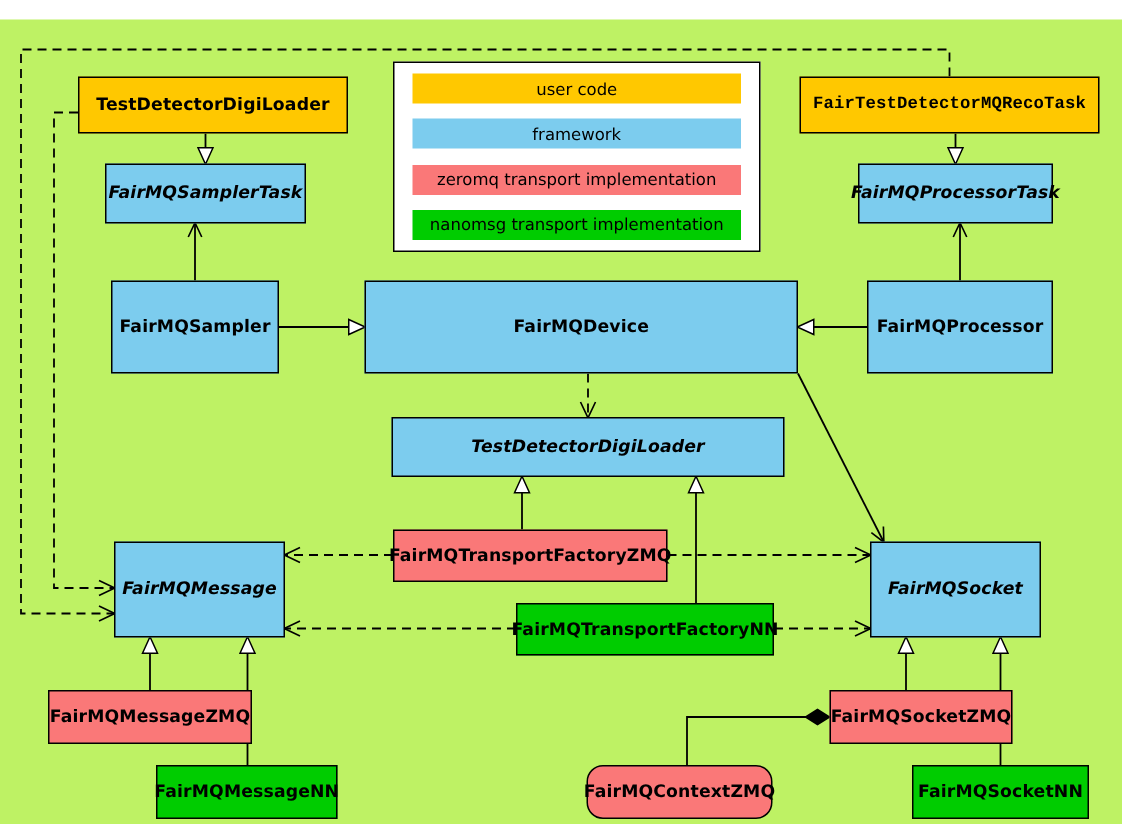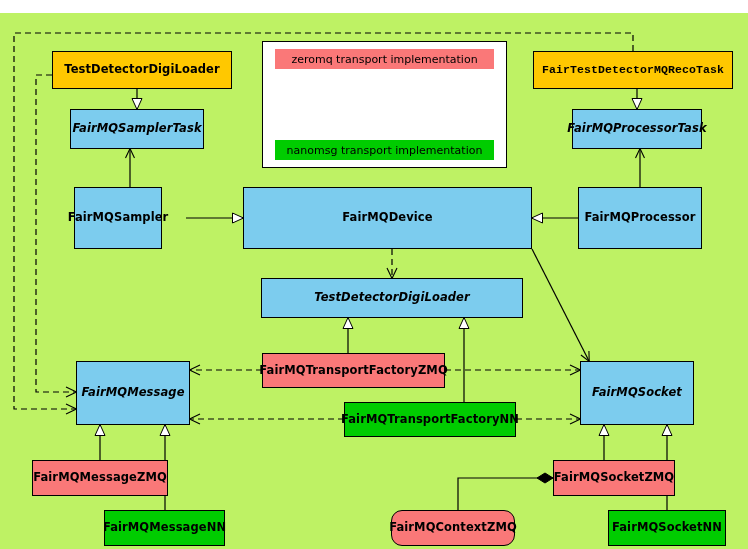--- a/index.html
+++ b/index.html
@@ -139,35 +139,37 @@
       <path d="M667,497 L667,412" marker-end="url(#hollow-tri)"></path>
 
       <path d="M553,465 L458,465 L458,497" marker-start="url(#filled-diamond)"></path>
 
     </g>
   </svg>
 
   <div id="nodes-layer">
       <div class="node user-code" style="left: 52px; top: 38px; width: 180px; height: 38px;">TestDetectorDigiLoader</div>
       <div class="node framework abstract" style="left: 70px; top: 96px; width: 134px; height: 40px;">FairMQSamplerTask</div>
-      <div class="node framework" style="left: 74px; top: 174px; width: 88px; height: 62px;">FairMQSampler</div>
+      <div class="node framework" style="left: 74px; top: 174px; width: 112px; height: 62px;">FairMQSampler</div>
       <div class="node framework" style="left: 243px; top: 174px; width: 289px; height: 62px;">FairMQDevice</div>
       <div class="node user-code" style="left: 533px; top: 38px; width: 200px; height: 38px; font-family: Liberation Mono, monospace;">FairTestDetectorMQRecoTask</div>
       <div class="node framework abstract" style="left: 572px; top: 96px; width: 130px; height: 40px;">FairMQProcessorTask</div>
       <div class="node framework" style="left: 578px; top: 174px; width: 124px; height: 62px;">FairMQProcessor</div>
       <div class="node framework abstract" style="left: 261px; top: 265px; width: 262px; height: 40px;">TestDetectorDigiLoader</div>
       <div class="node zeromq" style="left: 262px; top: 340px; width: 183px; height: 35px;">FairMQTransportFactoryZMQ</div>
       <div class="node nanomsg" style="left: 344px; top: 389px; width: 172px; height: 35px;">FairMQTransportFactoryNN</div>
       <div class="node framework abstract" style="left: 76px; top: 348px; width: 114px; height: 64px;">FairMQMessage</div>
       <div class="node framework abstract" style="left: 580px; top: 348px; width: 114px; height: 64px;">FairMQSocket</div>
       <div class="node zeromq" style="left: 32px; top: 447px; width: 136px; height: 36px;">FairMQMessageZMQ</div>
       <div class="node nanomsg" style="left: 104px; top: 497px; width: 121px; height: 36px;">FairMQMessageNN</div>
       <div class="node zeromq" style="left: 553px; top: 447px; width: 122px; height: 36px;">FairMQSocketZMQ</div>
       <div class="node nanomsg" style="left: 608px; top: 497px; width: 118px; height: 36px;">FairMQSocketNN</div>
       <div class="node zeromq" style="left: 391px; top: 497px; width: 124px; height: 36px; border-radius: 11px;">FairMQContextZMQ</div>
     </div>
 
   <div id="legend-box">
+      <div class="legend-row user-code">user code</div>
+      <div class="legend-row framework">framework</div>
       <div class="legend-row zeromq">zeromq transport implementation</div>
       <div class="legend-row nanomsg">nanomsg transport implementation</div>
     </div>
 
 </div>
 
 </body></html>

